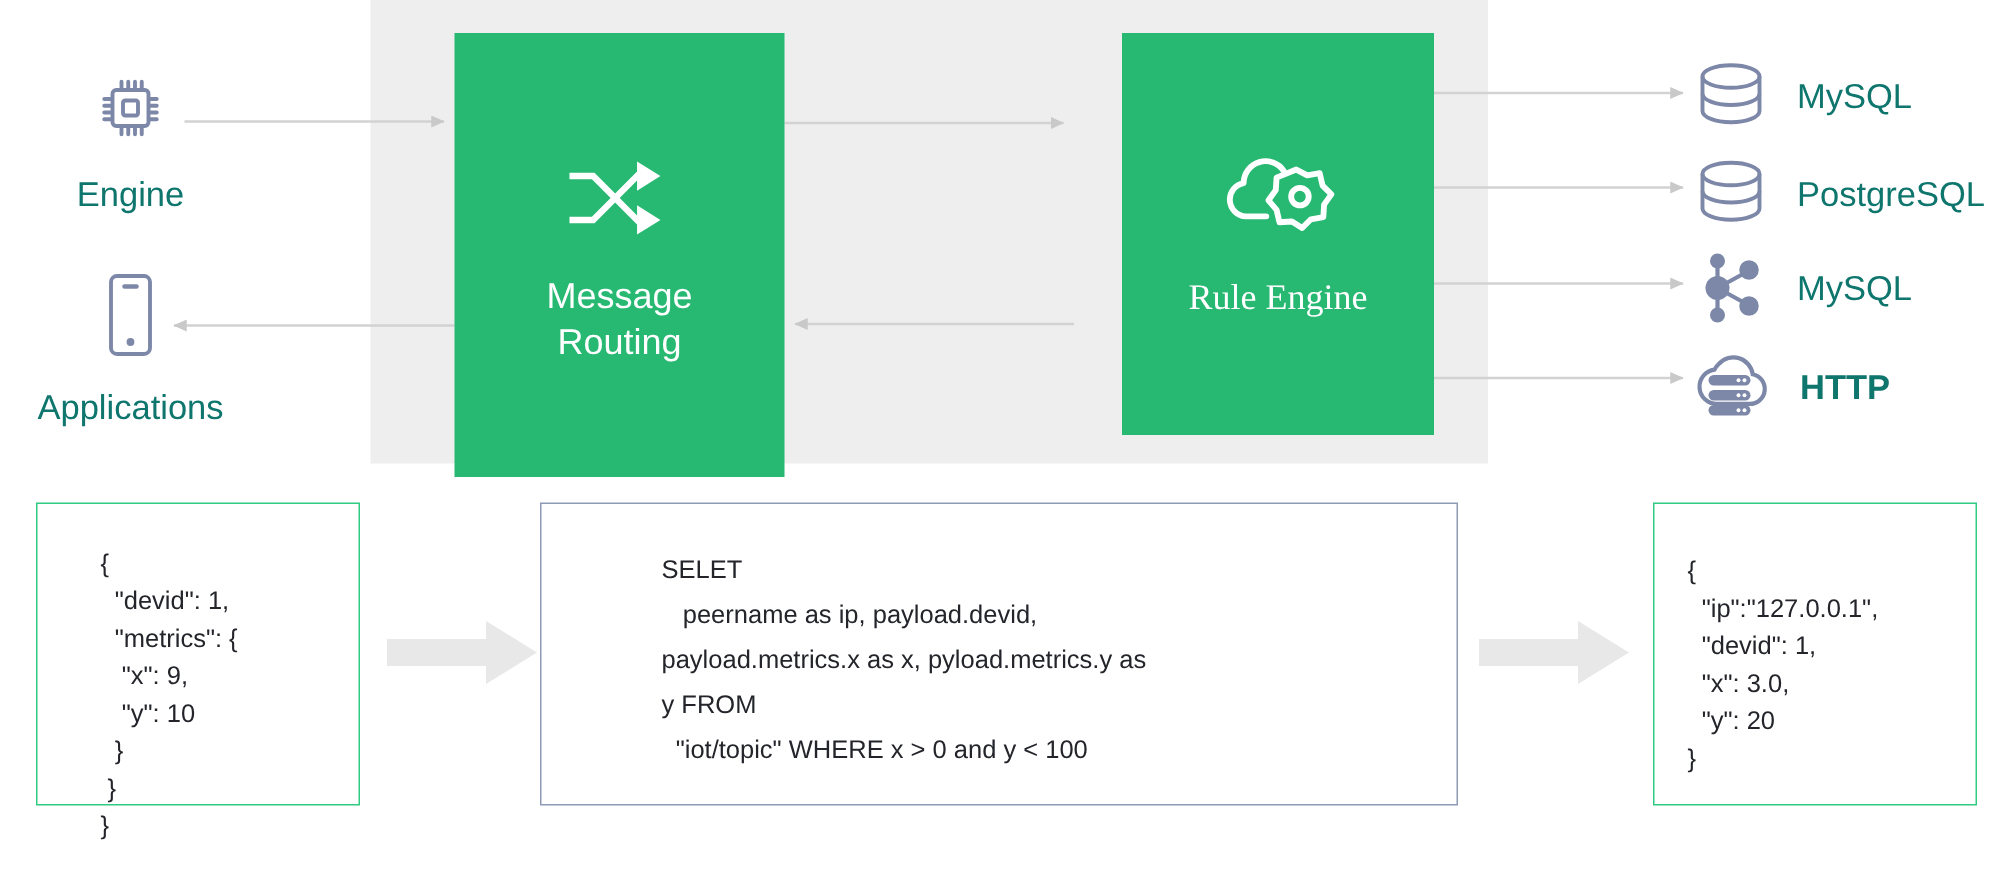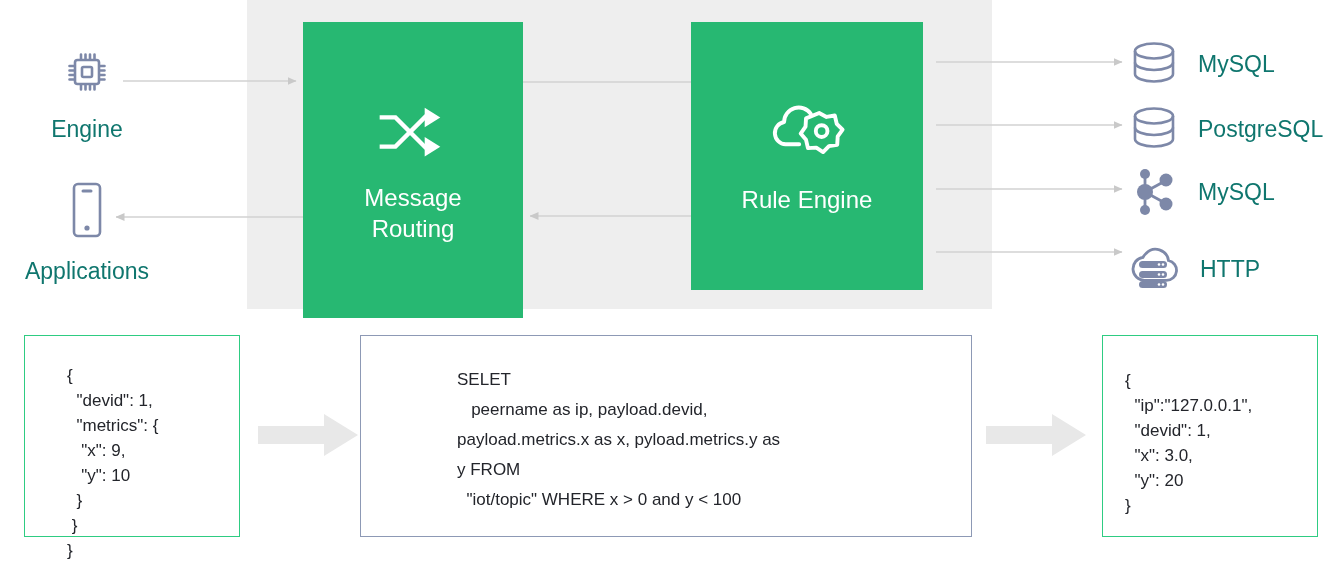--- a/index.html
+++ b/index.html
@@ -54,24 +54,25 @@
     font-weight: 400;
     white-space: pre-line;
   }
   #box-message-routing {
     left: 303px;
     top: 22px;
     width: 220px;
     height: 296px;
   }
   #box-rule-engine {
-    left: 691px;
+    left: 748px;
     top: 22px;
-    width: 232px;
+    width: 208px;
     height: 268px;
+    font-family: Liberation Serif, serif;
   }
 
   
   .node {
     display: flex;
     flex-direction: column;
     align-items: flex-start;
   }
   .node-label {
     font-size: 23px;
@@ -86,21 +87,21 @@
   .node-row .node-label { margin-left: 18px; }
 
   #node-devices { left: 27px; top: 44px; width: 120px; align-items: center; }
   #node-devices .node-label { margin-top: 16px; }
   #node-applications { left: 24px; top: 180px; width: 126px; align-items: center; }
   #node-applications .node-label { margin-top: 16px; }
 
   #node-mysql      { left: 1128px; top: 40px; }
   #node-postgresql { left: 1128px; top: 105px; }
   #node-kafka      { left: 1128px; top: 167px; }
-  #node-http       { left: 1128px; top: 245px; }
+  #node-http       { left: 1128px; top: 234px; font-weight: bold; }
 
   
   .thin-arrow { overflow: visible; }
 
   
   .payload-box {
     background: #ffffff;
     box-sizing: border-box;
   }
   .payload-box.green-border { border: 1.5px solid #2ecc82; }
@@ -117,21 +118,20 @@
     top: 335px;
     width: 216px;
     height: 202px;
   }
   #box-input-json .code { margin: 27px 0 0 42px; }
   #box-sql {
     left: 360px;
     top: 335px;
     width: 612px;
     height: 202px;
-    padding-left: 16px;
   }
   #box-sql .code { margin: 29px 0 0 80px; line-height: 30px; }
   #box-output-json {
     left: 1102px;
     top: 335px;
     width: 216px;
     height: 202px;
   }
   #box-output-json .code { margin: 32px 0 0 22px; }
 

